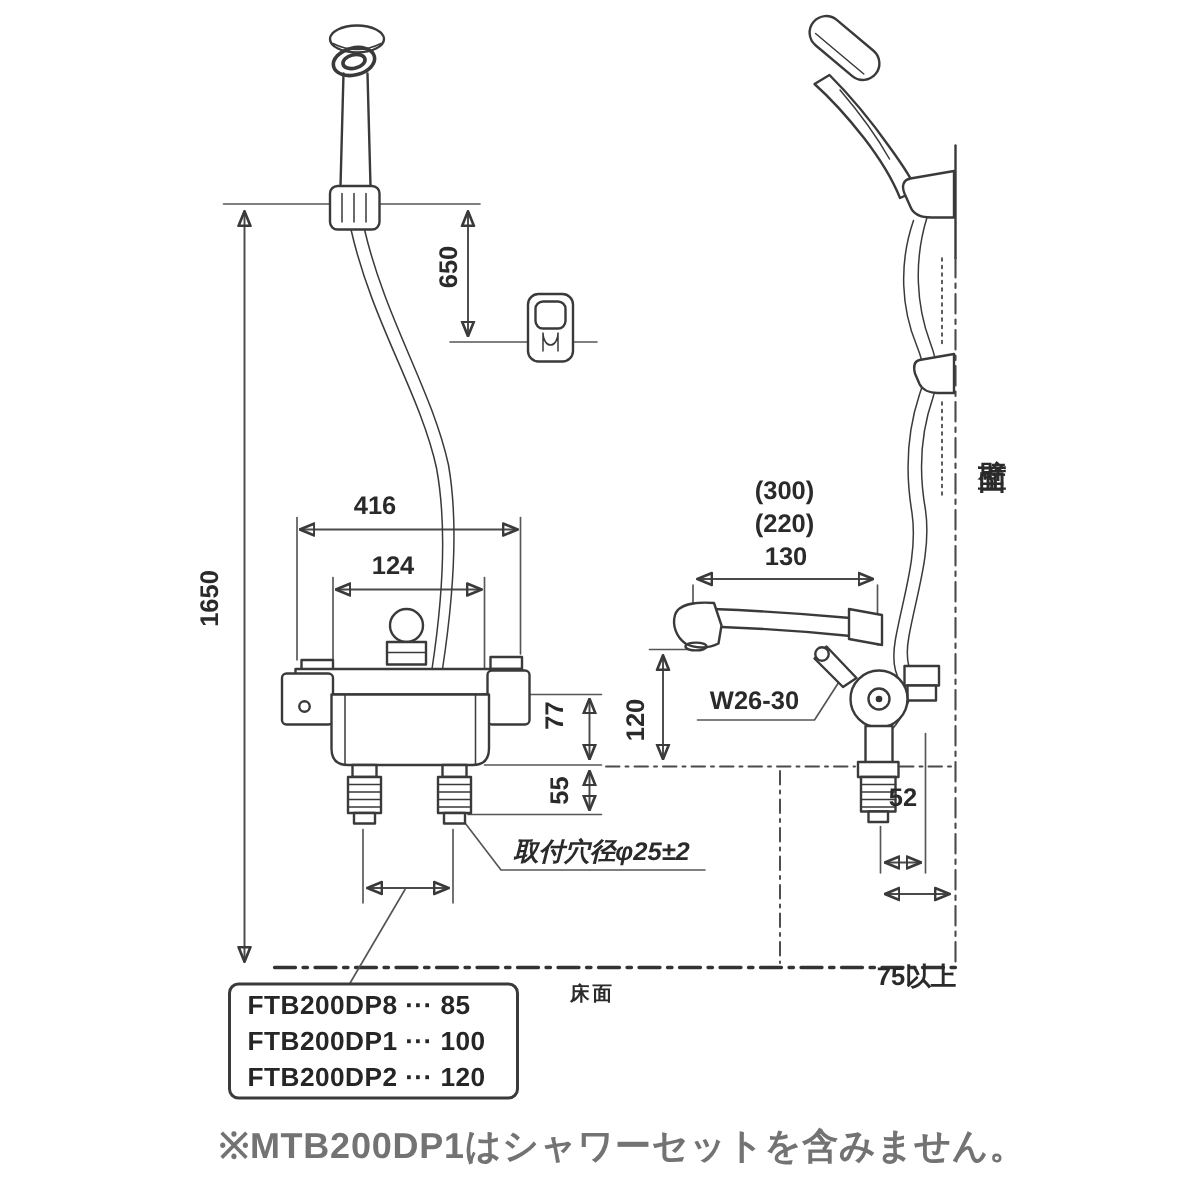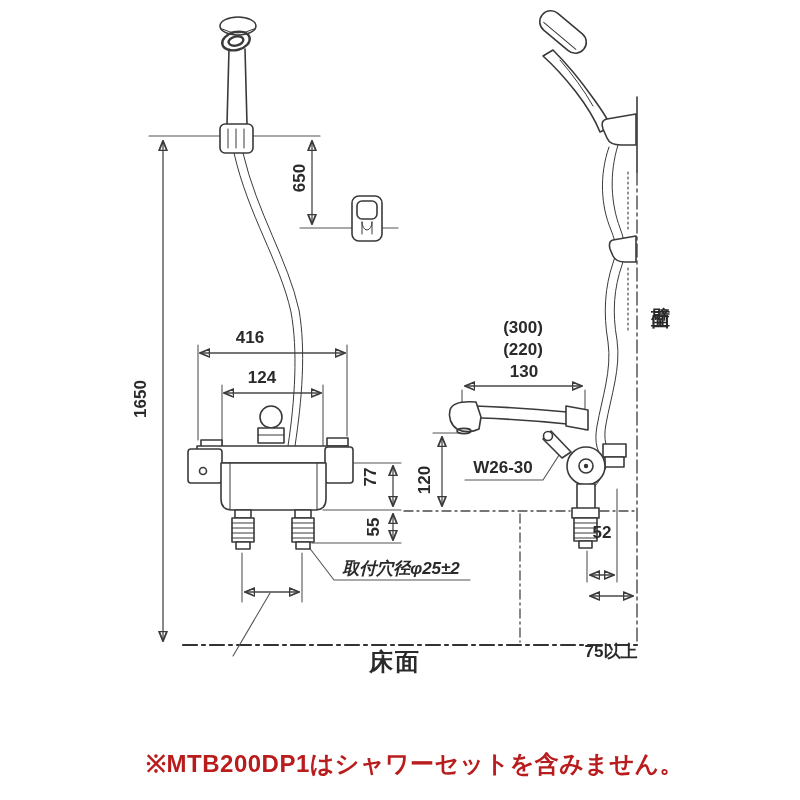--- a/index.html
+++ b/index.html
@@ -15,26 +15,26 @@
   svg.draw .whitefill{fill:#fff;}
   svg.draw .thin{stroke-width:1;}
   svg.draw .thick{stroke-width:2.4;}
   svg.draw .dotted{stroke-width:1.1;stroke-dasharray:2 3;}
   svg.draw .inkfill{fill:#333;stroke:none;}
   .lbl{position:absolute;font-weight:700;color:#2a2a2a;font-size:17px;white-space:nowrap;
        transform:translate(-50%,-50%);line-height:1;}
   .rot{transform:translate(-50%,-50%) rotate(-90deg);}
   .vert{writing-mode:vertical-rl;text-orientation:upright;letter-spacing:4px;font-size:19px;
         transform:translateX(-50%);}
-  .big{font-size:24px;letter-spacing:2px;}
+  .big{font-size:13px;letter-spacing:2px;}
   .ptable{position:absolute;left:152px;top:655px;width:194px;height:78px;border:2px solid #3a3a3a;
           border-radius:7px;background:#fff;display:flex;flex-direction:column;justify-content:center;
           padding-left:11px;box-sizing:border-box;}
   .ptable .row{font-size:17.5px;font-weight:700;color:#262626;line-height:24px;letter-spacing:.3px;}
-  .note{position:absolute;left:146px;top:746px;font-size:24px;font-weight:700;color:#b91c1c;
+  .note{position:absolute;left:146px;top:746px;font-size:24px;font-weight:700;color:#737373;
         letter-spacing:.5px;}
 </style>
 </head>
 <body>
 
 <div class="stage">
 
 <svg class="draw" width="800" height="800" viewBox="0 0 800 800">
   <defs>
     <marker id="ar" viewBox="0 0 10 10" refX="9.3" refY="5" markerWidth="8.5" markerHeight="8.5" orient="auto-start-reverse">
@@ -197,16 +197,21 @@
 <div class="lbl rot" style="left:424px;top:480px;">120</div>
 <div class="lbl rot" style="left:370px;top:477px;">77</div>
 <div class="lbl rot" style="left:373px;top:527px;">55</div>
 <div class="lbl" style="left:503px;top:467px;">W26-30</div>
 <div class="lbl" style="left:401px;top:568px;font-style:italic;">取付穴径φ25±2</div>
 <div class="lbl" style="left:602px;top:532px;">52</div>
 <div class="lbl" style="left:611px;top:610px;margin-top:41px;">75以上</div>
 <div class="lbl vert" style="left:661px;top:291px;">壁面</div>
 <div class="lbl big" style="left:395px;top:662px;">床面</div>
 
+<div class="ptable">
+  <div class="row">FTB200DP8 ··· 85</div>
+  <div class="row">FTB200DP1 ··· 100</div>
+  <div class="row">FTB200DP2 ··· 120</div>
+</div>
 
 <div class="note">※MTB200DP1はシャワーセットを含みません。</div>
 
 </div>
 
 </body></html>

